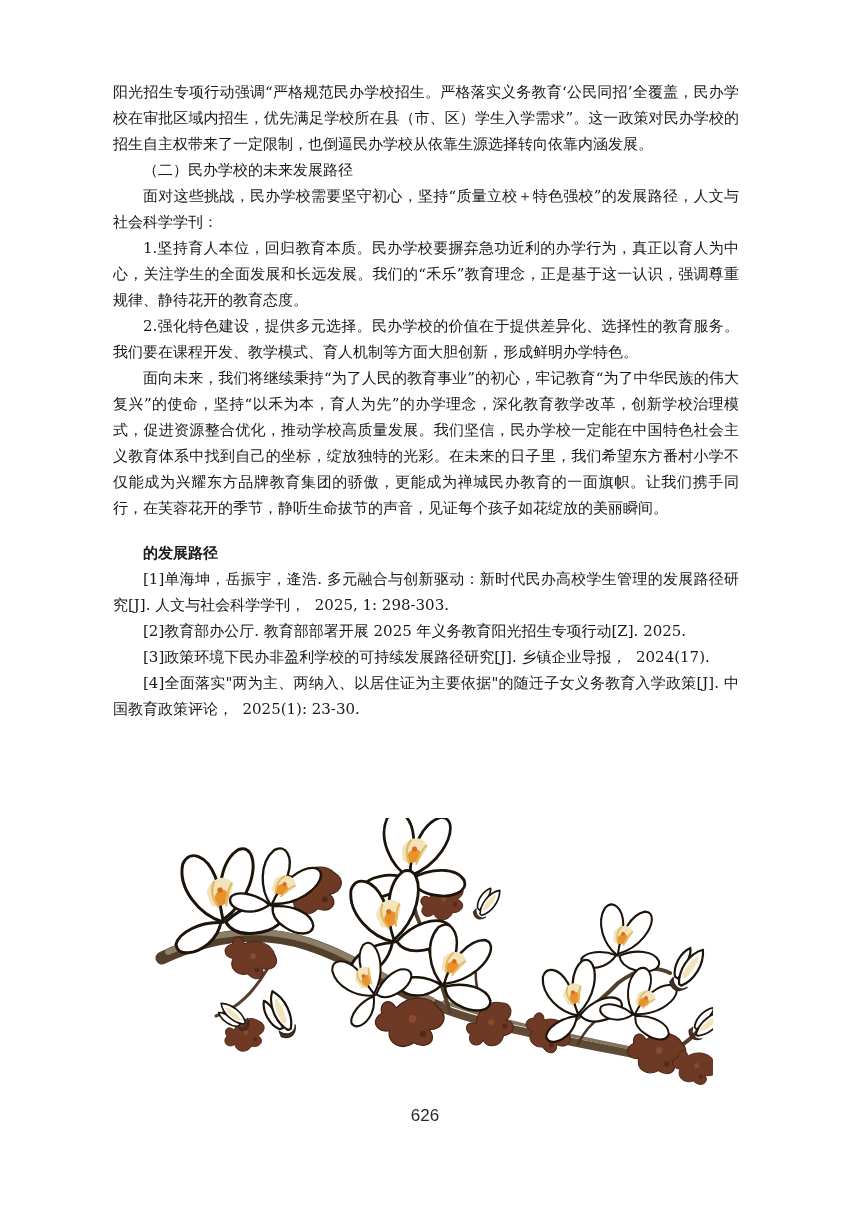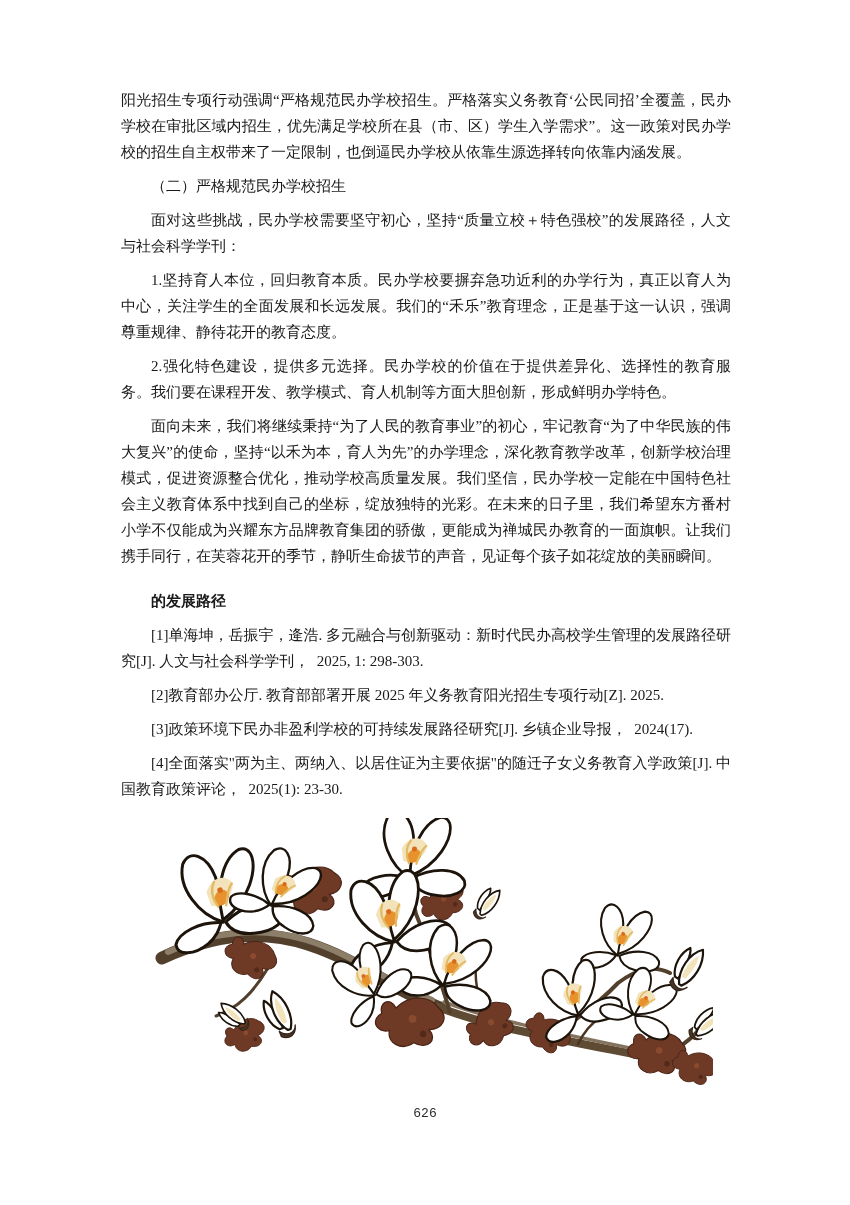--- a/index.html
+++ b/index.html
@@ -13,48 +13,48 @@
   }
   .content {
     position: absolute;
     left: 113px; top: 79px;
     width: 626px;
     font-size: 15px;
     line-height: 26px;
     text-align: justify;
     text-justify: inter-ideograph;
   }
-  .content p { margin: 8px; font-family: Liberation Serif, serif; }
+  .content p { margin: 0; }
   .content p.ind { text-indent: 2em; }
   .refs-heading {
     font-weight: bold;
     margin-top: 19px !important;
     text-indent: 2em;
   }
   .illustration {
     position: absolute;
     left: 148px; top: 818px;
     width: 565px; height: 278px;
   }
   .illustration svg { width: 100%; height: 100%; }
   .page-number {
     position: absolute;
     left: 0; right: 0; top: 1106px;
     text-align: center;
-    font-family: Liberation Mono, monospace;
-    font-size: 13px;
+    font-family: Liberation Sans, sans-serif;
+    font-size: 17px;
     color: #2a2a2a;
   }
 </style>
 </head>
 <body>
 
 <div class="content">
   <p>阳光招生专项行动强调“严格规范民办学校招生。严格落实义务教育‘公民同招’全覆盖，民办学校在审批区域内招生，优先满足学校所在县（市、区）学生入学需求”。这一政策对民办学校的招生自主权带来了一定限制，也倒逼民办学校从依靠生源选择转向依靠内涵发展。</p>
-  <p class="ind">（二）严格规范民办学校招生</p>
+  <p class="ind">（二）民办学校的未来发展路径</p>
   <p class="ind">面对这些挑战，民办学校需要坚守初心，坚持“质量立校＋特色强校”的发展路径，人文与社会科学学刊：</p>
   <p class="ind">1.坚持育人本位，回归教育本质。民办学校要摒弃急功近利的办学行为，真正以育人为中心，关注学生的全面发展和长远发展。我们的“禾乐”教育理念，正是基于这一认识，强调尊重规律、静待花开的教育态度。</p>
   <p class="ind">2.强化特色建设，提供多元选择。民办学校的价值在于提供差异化、选择性的教育服务。我们要在课程开发、教学模式、育人机制等方面大胆创新，形成鲜明办学特色。</p>
   <p class="ind">面向未来，我们将继续秉持“为了人民的教育事业”的初心，牢记教育“为了中华民族的伟大复兴”的使命，坚持“以禾为本，育人为先”的办学理念，深化教育教学改革，创新学校治理模式，促进资源整合优化，推动学校高质量发展。我们坚信，民办学校一定能在中国特色社会主义教育体系中找到自己的坐标，绽放独特的光彩。在未来的日子里，我们希望东方番村小学不仅能成为兴耀东方品牌教育集团的骄傲，更能成为禅城民办教育的一面旗帜。让我们携手同行，在芙蓉花开的季节，静听生命拔节的声音，见证每个孩子如花绽放的美丽瞬间。</p>
 
   <p class="refs-heading">的发展路径</p>
   <p class="ind">[1]单海坤，岳振宇，逄浩. 多元融合与创新驱动：新时代民办高校学生管理的发展路径研究[J]. 人文与社会科学学刊，&nbsp; 2025, 1: 298-303.</p>
   <p class="ind">[2]教育部办公厅. 教育部部署开展 2025 年义务教育阳光招生专项行动[Z]. 2025.</p>
   <p class="ind">[3]政策环境下民办非盈利学校的可持续发展路径研究[J]. 乡镇企业导报，&nbsp; 2024(17).</p>
   <p class="ind">[4]全面落实"两为主、两纳入、以居住证为主要依据"的随迁子女义务教育入学政策[J]. 中国教育政策评论，&nbsp; 2025(1): 23-30.</p>

